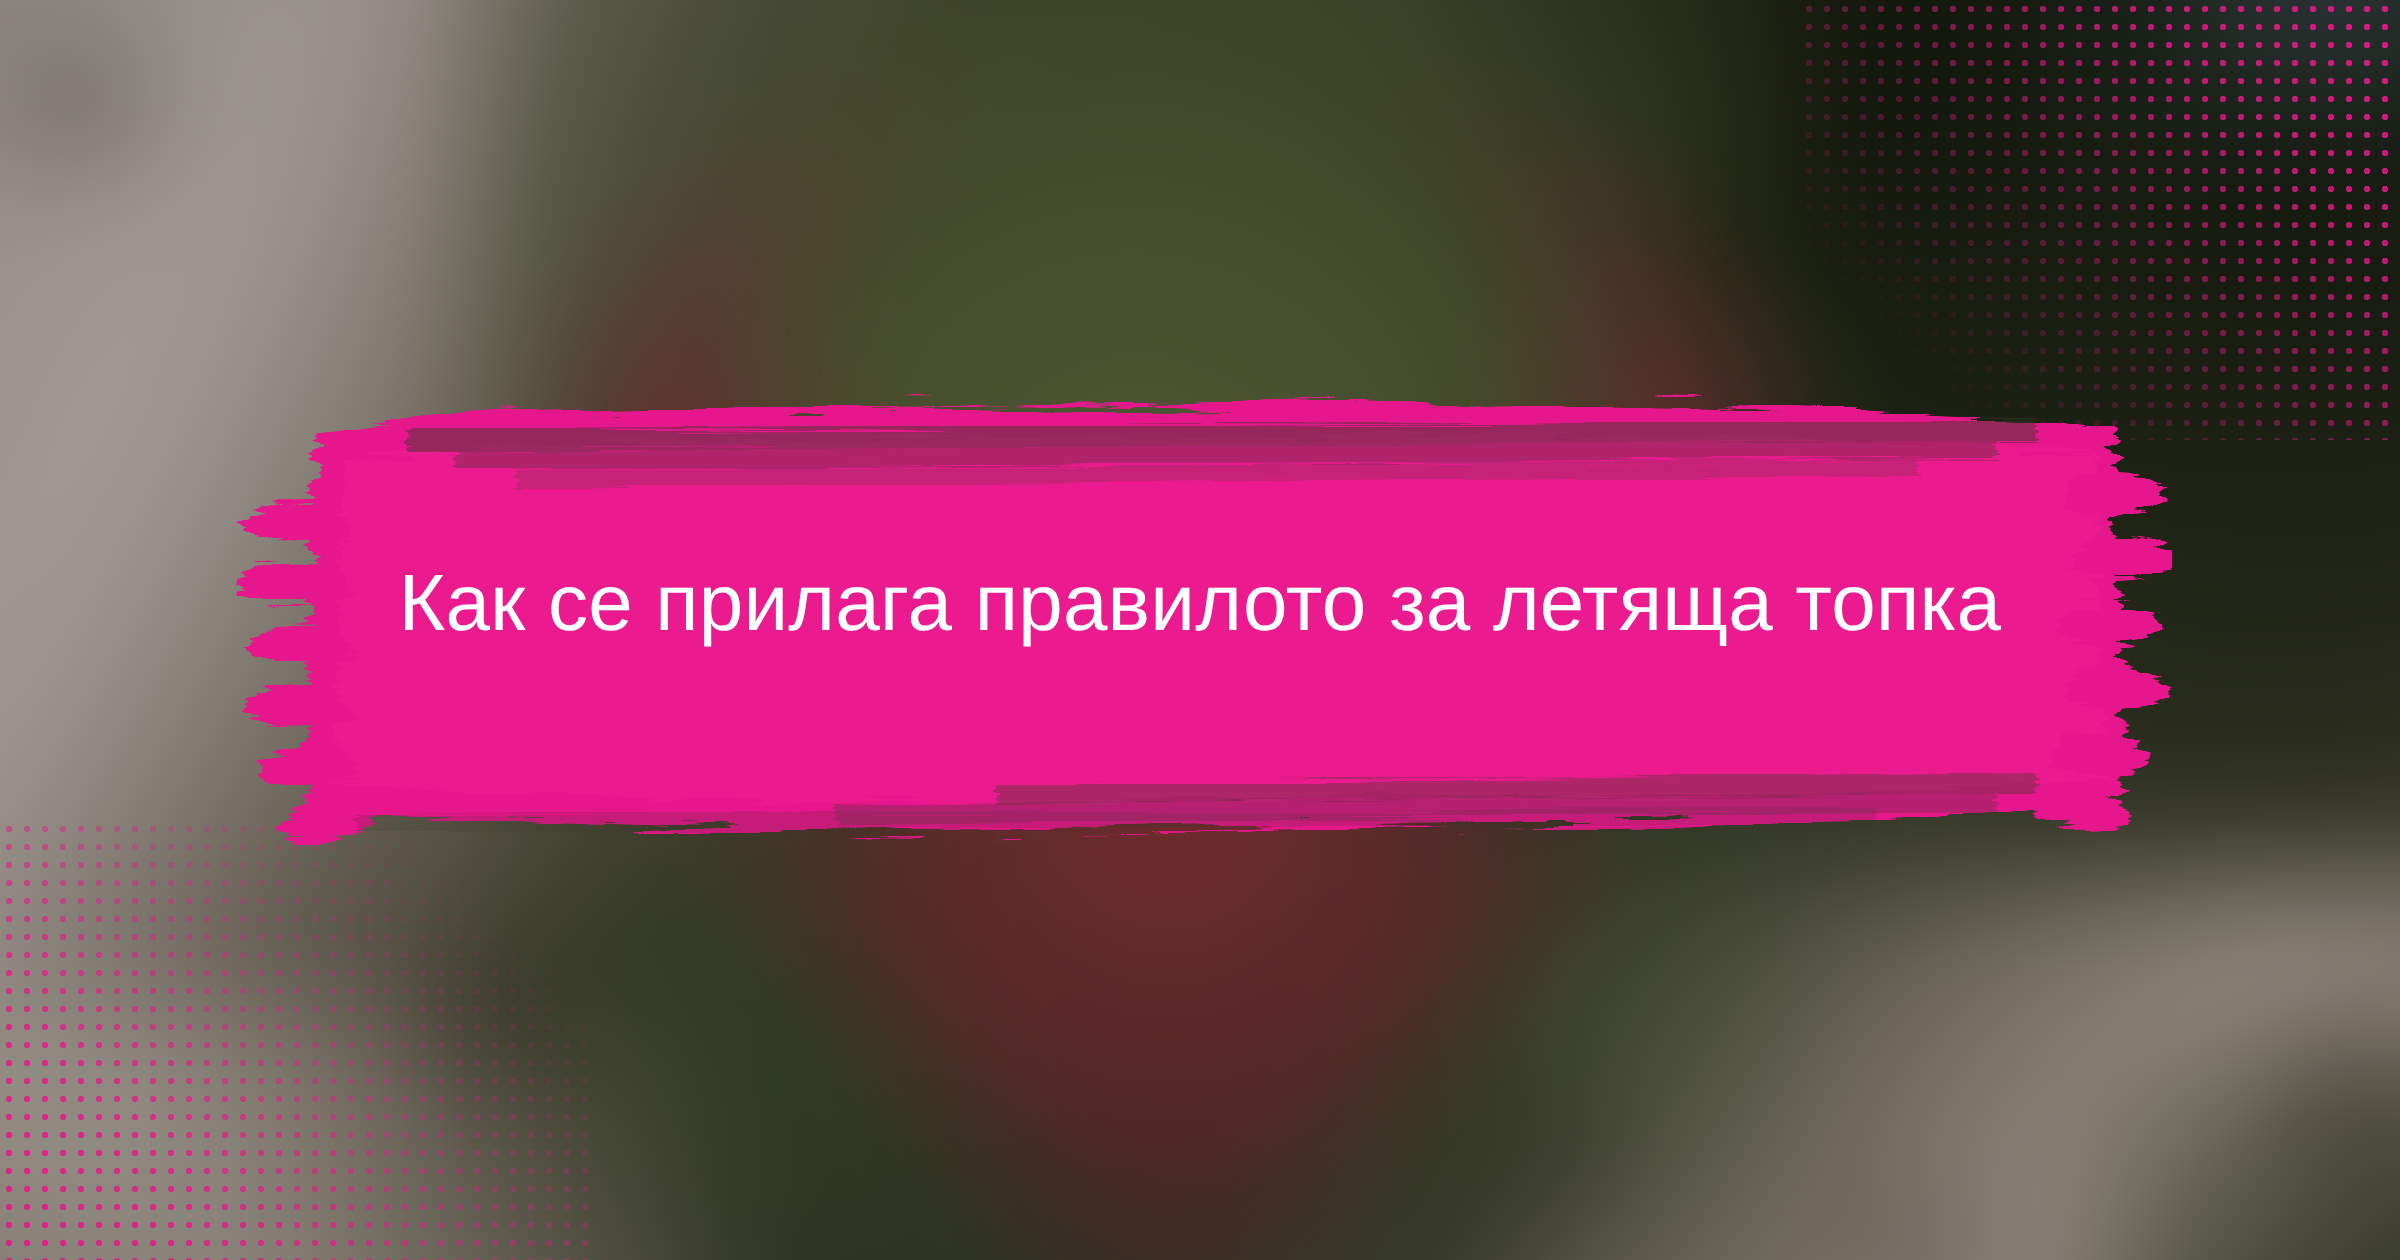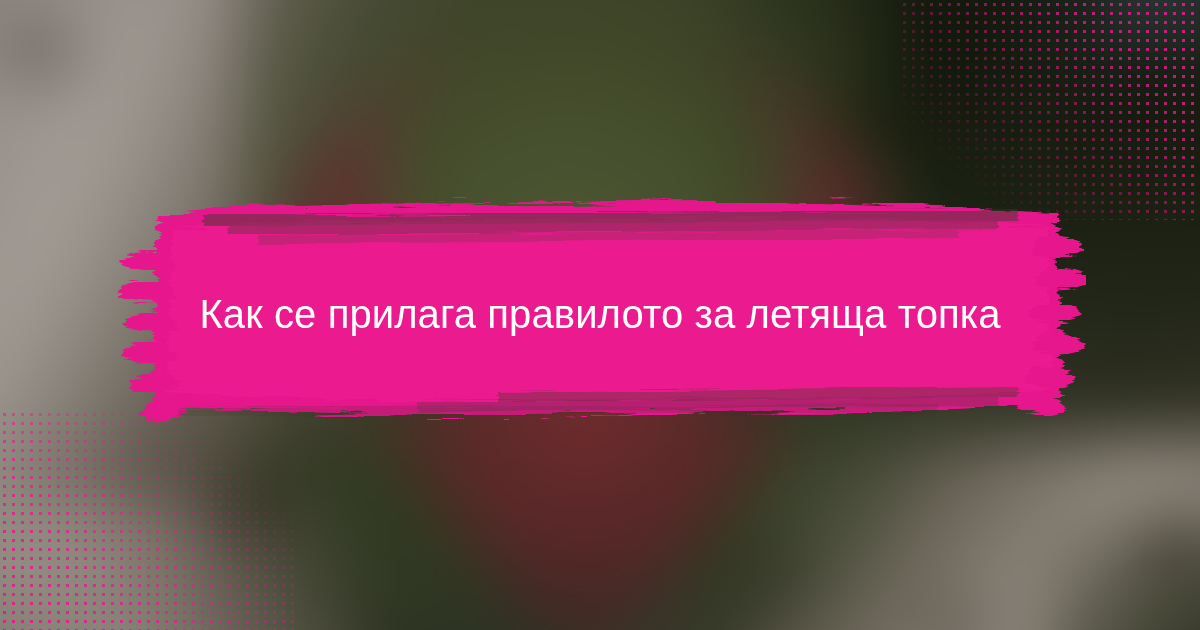--- a/index.html
+++ b/index.html
@@ -284,21 +284,21 @@
     inset: 0;
     width: 100%;
     height: 100%;
     display: block;
   }
 
   
   .headline {
     position: absolute;
     left: 180px;
-    top: 214px;
+    top: 202px;
     width: 840px;
     height: 200px;
     display: flex;
     flex-direction: column;
     align-items: center;
     justify-content: center;
     gap: 4px;
     text-align: center;
     color: #ffffff;
     font-size: 40px;

